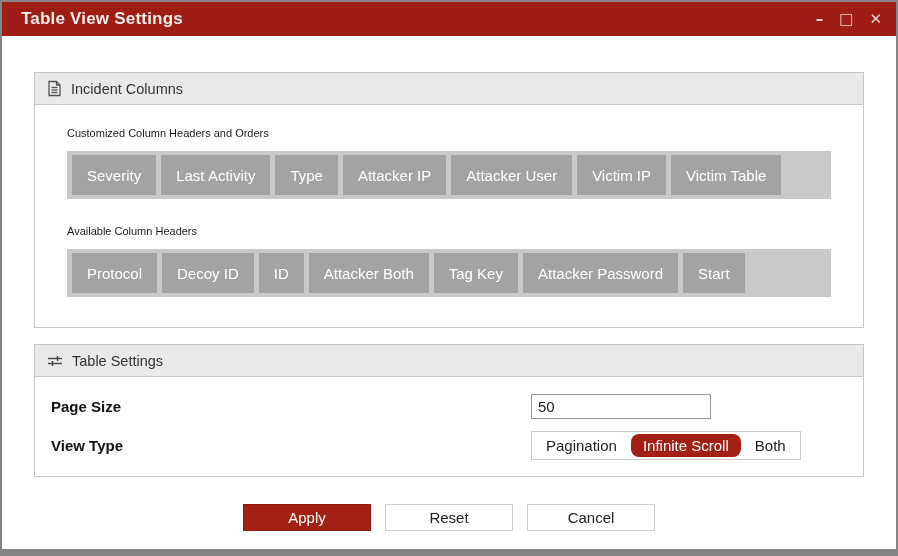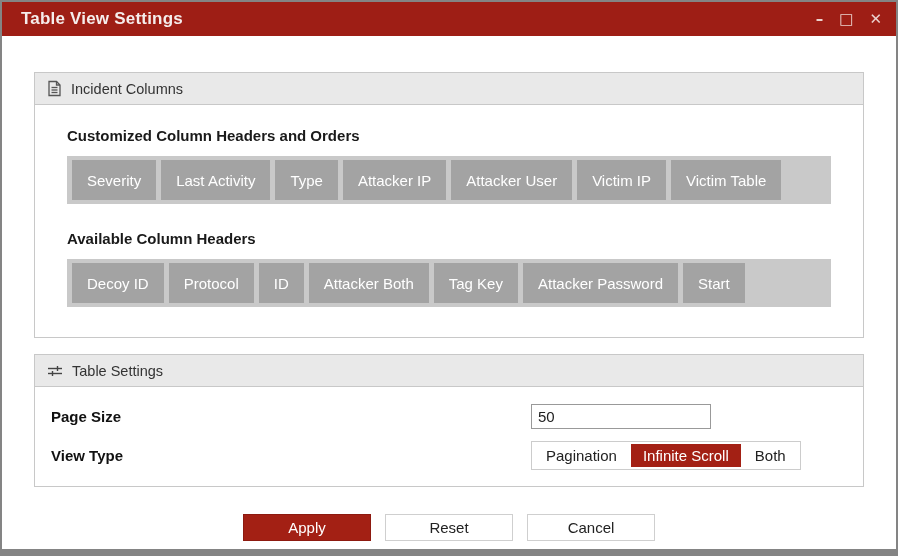--- a/index.html
+++ b/index.html
@@ -39,21 +39,21 @@
   .section-box { border: 1px solid #c8c8c8; background: #fff; }
   .section-header {
     height: 32px; background: #e9e9e9; border-bottom: 1px solid #c8c8c8;
     display: flex; align-items: center; gap: 9px; padding: 0 12px;
   }
   .section-header .hdr-icon { display: flex; align-items: center; }
   .section-title { font-size: 14.5px; color: #333333; }
 
   .ic-content { padding: 22px 32px 30px 32px; }
   .group-label {
-    font-size: 15px; font-weight: bold; color: #1a1a1a; margin-bottom: 12px;
+    font-size: 11px; font-weight: normal; color: #1a1a1a; margin-bottom: 12px;
   }
   .chip-track {
     background: #c9c9c9; height: 48px;
     display: flex; align-items: center; gap: 5px;
     padding: 0 5px; margin-bottom: 26px;
   }
   .chip-track.last { margin-bottom: 0; }
   .chip {
     background: #a3a3a3; color: #ffffff; height: 40px;
     display: flex; align-items: center; padding: 0 15px;
@@ -74,21 +74,21 @@
     font-family: "Liberation Sans", sans-serif; background: #fff;
   }
 
   .segmented {
     display: flex; border: 1px solid #cccccc; background: #fff; padding: 2px; gap: 2px;
   }
   .seg-btn {
     font-size: 15px; color: #222; background: #fff;
     padding: 3px 12px; cursor: pointer; white-space: nowrap;
   }
-  .seg-btn.selected { background: #A32014; color: #ffffff; }
+  .seg-btn.selected { background: #A32014; color: #ffffff; border-radius: 8px; }
 
   
   .footer {
     display: flex; justify-content: center; gap: 14px;
     padding: 27px 0 13px 0;
   }
   .btn {
     width: 128px; height: 27px; font-size: 15px;
     display: flex; align-items: center; justify-content: center;
     cursor: pointer; font-family: "Liberation Sans", sans-serif;
@@ -131,22 +131,22 @@
             <div class="chip">Severity</div>
             <div class="chip">Last Activity</div>
             <div class="chip">Type</div>
             <div class="chip">Attacker IP</div>
             <div class="chip">Attacker User</div>
             <div class="chip">Victim IP</div>
             <div class="chip">Victim Table</div>
           </div>
         <div class="group-label">Available Column Headers</div>
         <div class="chip-track last">
+            <div class="chip">Protocol</div>
             <div class="chip">Decoy ID</div>
-            <div class="chip">Protocol</div>
             <div class="chip">ID</div>
             <div class="chip">Attacker Both</div>
             <div class="chip">Tag Key</div>
             <div class="chip">Attacker Password</div>
             <div class="chip">Start</div>
           </div>
       </div>
     </div>
 
     <div class="section-box ts-box">

